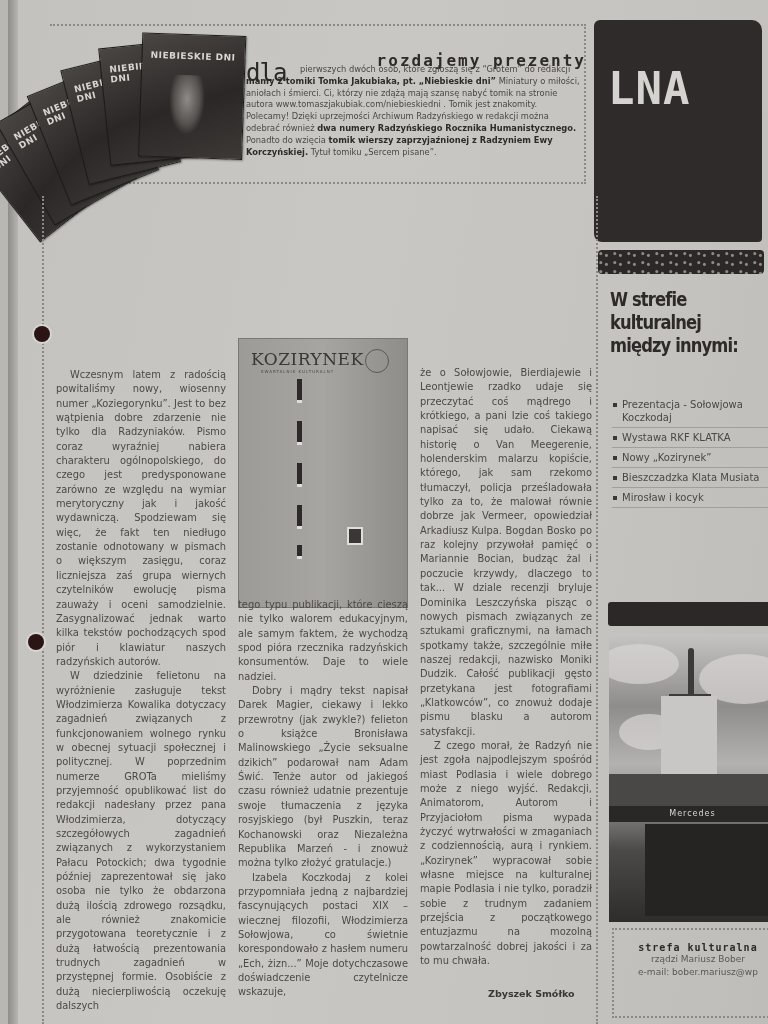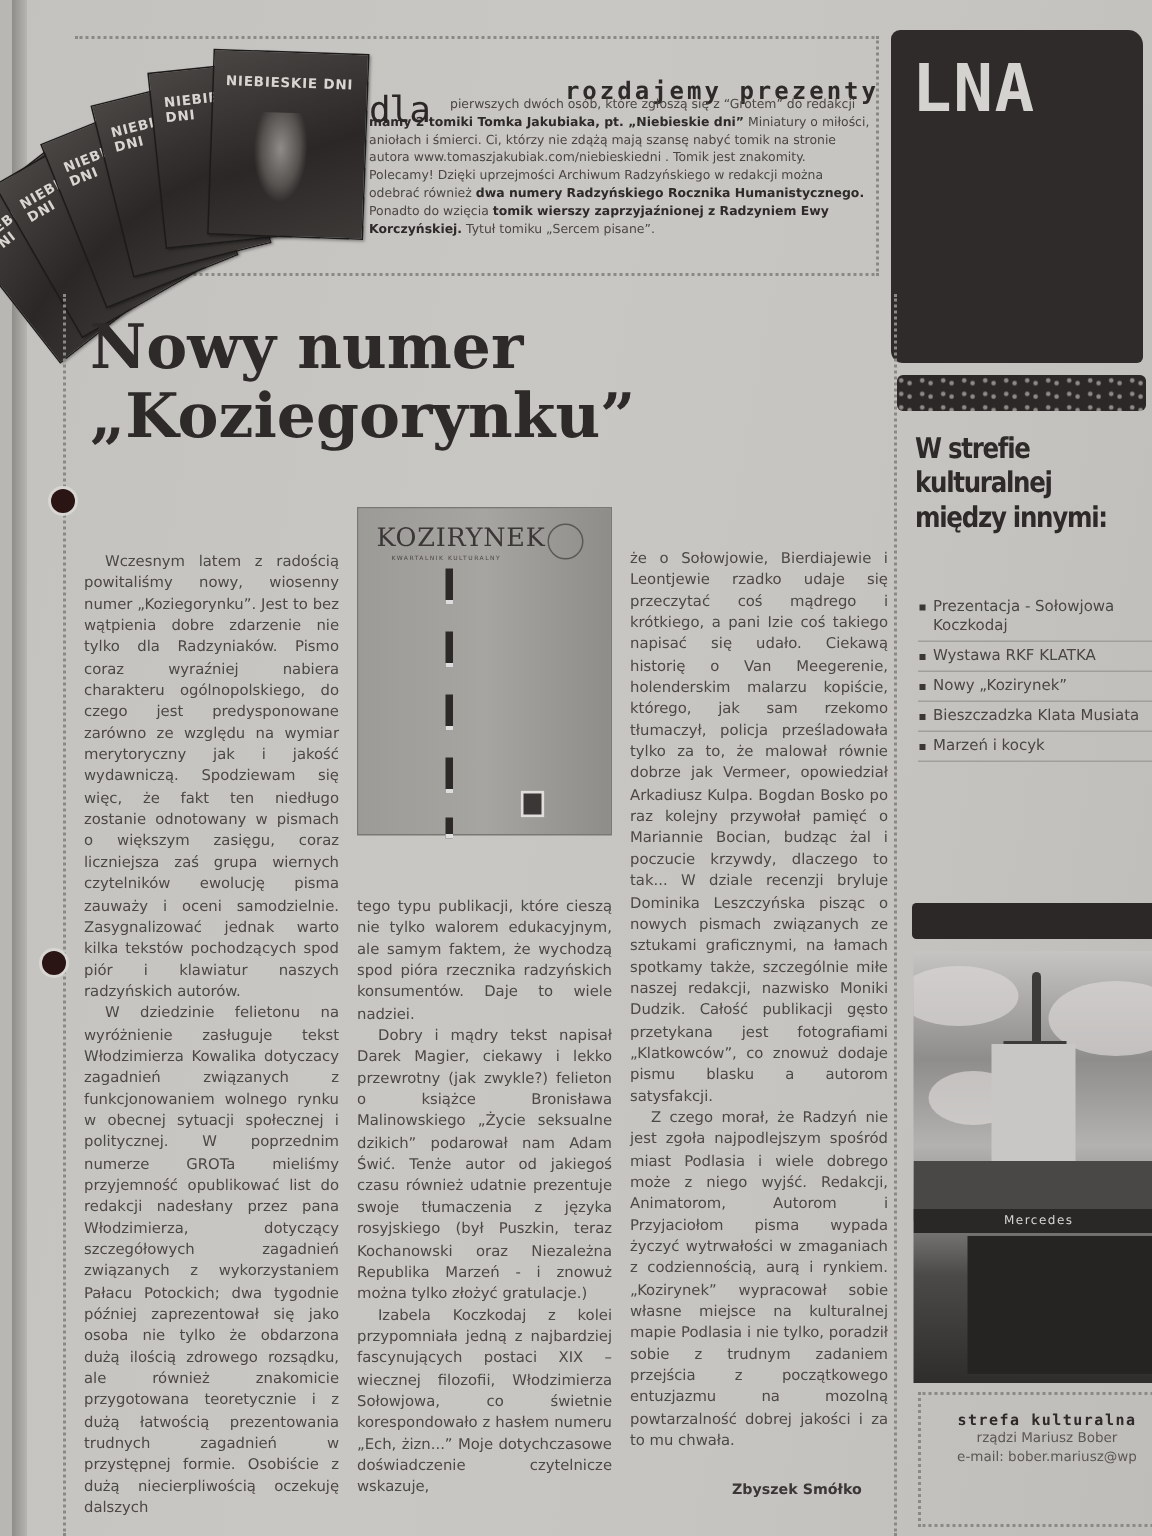--- a/index.html
+++ b/index.html
@@ -51,21 +51,21 @@
   
   .logo {
     position: absolute; left: 586px; top: 20px; width: 168px; height: 222px;
     background: #2e2b2a; border-radius: 6px 10px 4px 8px;
     padding: 16px 10px 10px 14px;
   }
   .logo .l { display: block; font-family: "DejaVu Sans Mono", monospace; font-weight: bold; color: #d5d3d0; letter-spacing: 1px; text-transform: lowercase; }
   .logo .l1 { font-size: 24px; line-height: 26px; }
   .logo .l2 { font-size: 54px; line-height: 54px; text-transform: uppercase; letter-spacing: -1px; }
   .logo .l3 { font-size: 40px; line-height: 44px; }
-  .logo .l4 { font-size: 44px; line-height: 48px; text-transform: uppercase; }
+  .logo .l4 { font-size: 44px; line-height: 48px; text-transform: uppercase; margin-top: 29px; }
   .logo-bar {
     position: absolute; left: 590px; top: 250px; width: 166px; height: 24px;
     background: #2b2827; border-radius: 4px;
     background-image: radial-gradient(circle at 20% 40%, #8d8a87 1px, transparent 2px), radial-gradient(circle at 60% 60%, #8d8a87 1px, transparent 2px);
     background-size: 14px 9px;
   }
 
   
   .headline {
     position: absolute; left: 52px; top: 208px; width: 520px;
@@ -82,21 +82,21 @@
     margin-top: 36px;
   }
   .col p { text-indent: 14px; }
   .col p.noind { text-indent: 0; }
   .c1 { left: 48px; top: 332px; width: 170px; }
   .c2 { left: 230px; top: 562px; width: 170px; }
   .c3 { left: 412px; top: 330px; width: 172px; }
   .byline { position: absolute; left: 480px; top: 988px; width: 118px; font-size: 9.5px; font-weight: bold; color: #3a3736; }
 
   .cover {
-    position: absolute; left: 230px; top: 338px; width: 170px; height: 219px;
+    position: absolute; left: 230px; top: 338px; width: 170px; height: 270px;
     background: linear-gradient(90deg, #9d9b98 0%, #a7a5a2 50%, #8f8d8a 100%);
     border: 1px solid #7a7875;
     padding-left: 48px;
   }
   .cover .cv-title { position: absolute; left: 12px; top: 10px; font-family: "DejaVu Serif", serif; font-size: 17px; color: #3a3736; letter-spacing: .5px; }
   .cover .cv-sub { position: absolute; left: 22px; top: 30px; font-size: 4px; color: #4a4644; letter-spacing: 1px; }
   .cover .seal { position: absolute; right: 18px; top: 10px; width: 24px; height: 24px; border-radius: 50%; border: 1px solid #5a5755; }
   .cover .win { position: absolute; left: 58px; width: 5px; height: 24px; background: #2c2928; border-bottom: 3px solid #ddd; }
   .cover .win2 { position: absolute; left: 108px; top: 188px; width: 16px; height: 18px; border: 2px solid #e0dedb; background: #3a3736; }
 
@@ -174,24 +174,20 @@
   </div>
 
   <div class="logo">
     <span class="l l4">LNa</span>
   </div>
   <div class="logo-bar"></div>
 
   <div class="dots-v" style="left:34px;top:196px;height:828px;"></div>
   <div class="dots-v" style="left:588px;top:196px;height:828px;"></div>
 
-  <h1 class="headline">
-    <span style="display:block">Nowy numer</span>
-    <span style="display:block">„Koziegorynku”</span>
-  </h1>
 
   <div class="hole" style="left:26px;top:326px;"></div>
   <div class="hole" style="left:20px;top:634px;"></div>
 
   <div class="col c1">
     <p>Wczesnym latem z radością powitaliśmy nowy, wiosenny numer „Koziegorynku”. Jest to bez wątpienia dobre zdarzenie nie tylko dla Radzyniaków. Pismo coraz wyraźniej nabiera charakteru ogólnopolskiego, do czego jest predysponowane zarówno ze względu na wymiar merytoryczny jak i jakość wydawniczą. Spodziewam się więc, że fakt ten niedługo zostanie odnotowany w pismach o większym zasięgu, coraz liczniejsza zaś grupa wiernych czytelników ewolucję pisma zauważy i oceni samodzielnie. Zasygnalizować jednak warto kilka tekstów pochodzących spod piór i klawiatur naszych radzyńskich autorów.</p>
     <p>W dziedzinie felietonu na wyróżnienie zasługuje tekst Włodzimierza Kowalika dotyczacy zagadnień związanych z funkcjonowaniem wolnego rynku w obecnej sytuacji społecznej i politycznej. W poprzednim numerze GROTa mieliśmy przyjemność opublikować list do redakcji nadesłany przez pana Włodzimierza, dotyczący szczegółowych zagadnień związanych z wykorzystaniem Pałacu Potockich; dwa tygodnie później zaprezentował się jako osoba nie tylko że obdarzona dużą ilością zdrowego rozsądku, ale również znakomicie przygotowana teoretycznie i z dużą łatwością prezentowania trudnych zagadnień w przystępnej formie. Osobiście z dużą niecierpliwością oczekuję dalszych</p>
   </div>
 
   <div class="cover">
@@ -222,21 +218,21 @@
   <div class="side-head">
     <span style="display:block">W strefie</span>
     <span style="display:block">kulturalnej</span>
     <span style="display:block">między innymi:</span>
   </div>
   <ul class="side-list">
     <li>Prezentacja - Sołowjowa Koczkodaj</li>
     <li>Wystawa RKF KLATKA</li>
     <li>Nowy „Kozirynek”</li>
     <li>Bieszczadzka Klata Musiata</li>
-    <li>Marzeń i kocyk</li>
+    <li>Mirosław i kocyk</li>
   </ul>
 
   <div class="photo-bar"></div>
   <div class="photo">
     <div class="cloud" style="left:-10px;top:10px;width:80px;height:40px;"></div>
     <div class="cloud" style="left:90px;top:20px;width:90px;height:50px;"></div>
     <div class="cloud" style="left:10px;top:80px;width:60px;height:36px;"></div>
     <div class="spire"></div>
     <div class="tower-top"></div>
     <div class="tower"></div>

